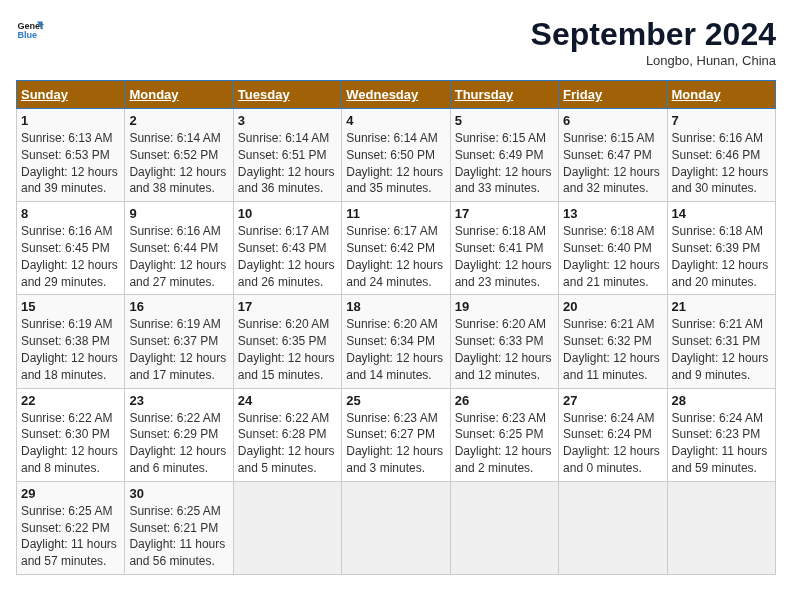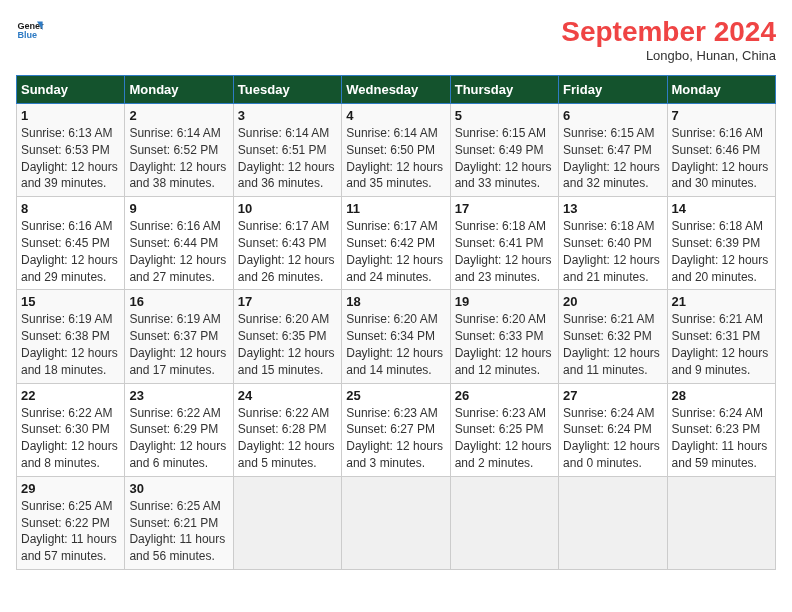--- a/index.html
+++ b/index.html
@@ -22,41 +22,42 @@
       gap: 4px;
     }
     .logo-icon {
       width: 28px;
       height: 28px;
     }
     .title-block {
       text-align: right;
     }
     .month-title {
-      font-size: 28px;
+      font-size: 32px;
       font-weight: bold;
-      color: #ef4444;
+      color: #0f172a;
     }
     .location {
       font-size: 13px;
       color: #333;
     }
     table {
       width: 100%;
       border-collapse: collapse;
       font-size: 11px;
     }
     thead tr th {
-      background-color: #14532d;
+      background-color: #a16207;
       color: #fff;
       padding: 6px 4px;
       font-size: 13px;
       font-weight: bold;
       text-align: left;
       border: 1px solid #2e7bc4;
+      text-decoration: underline;
     }
     tbody tr td {
       vertical-align: top;
       padding: 4px 4px;
       border: 1px solid #ccc;
       width: 14.28%;
       min-height: 80px;
       background: #fff;
     }
     tbody tr:nth-child(odd) td {

